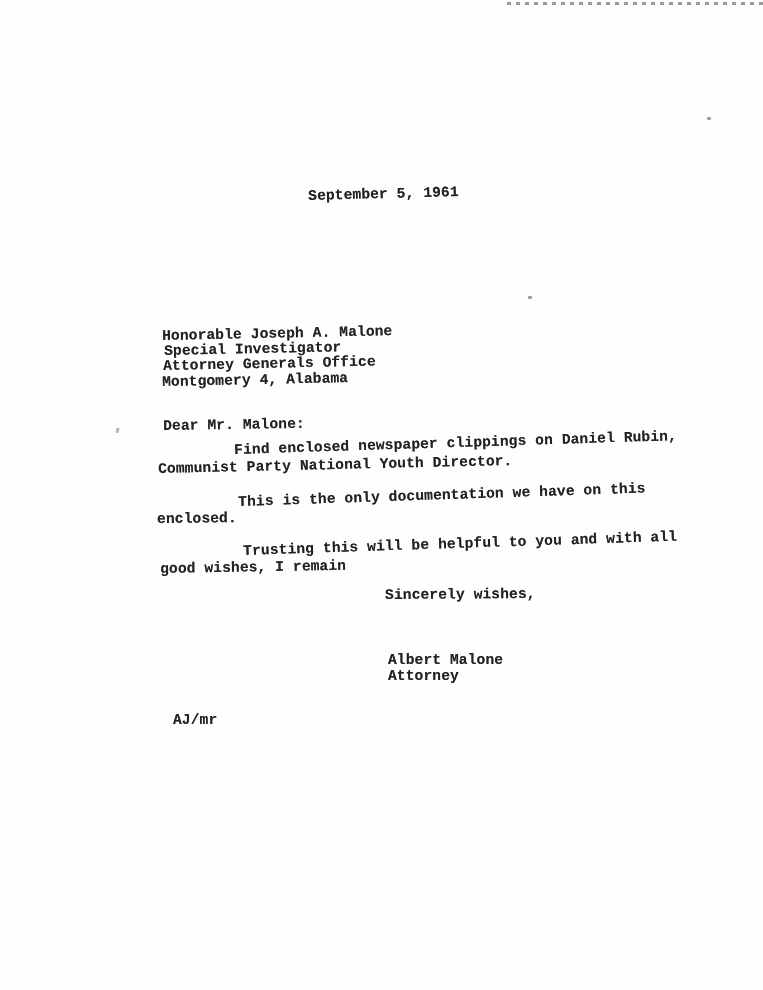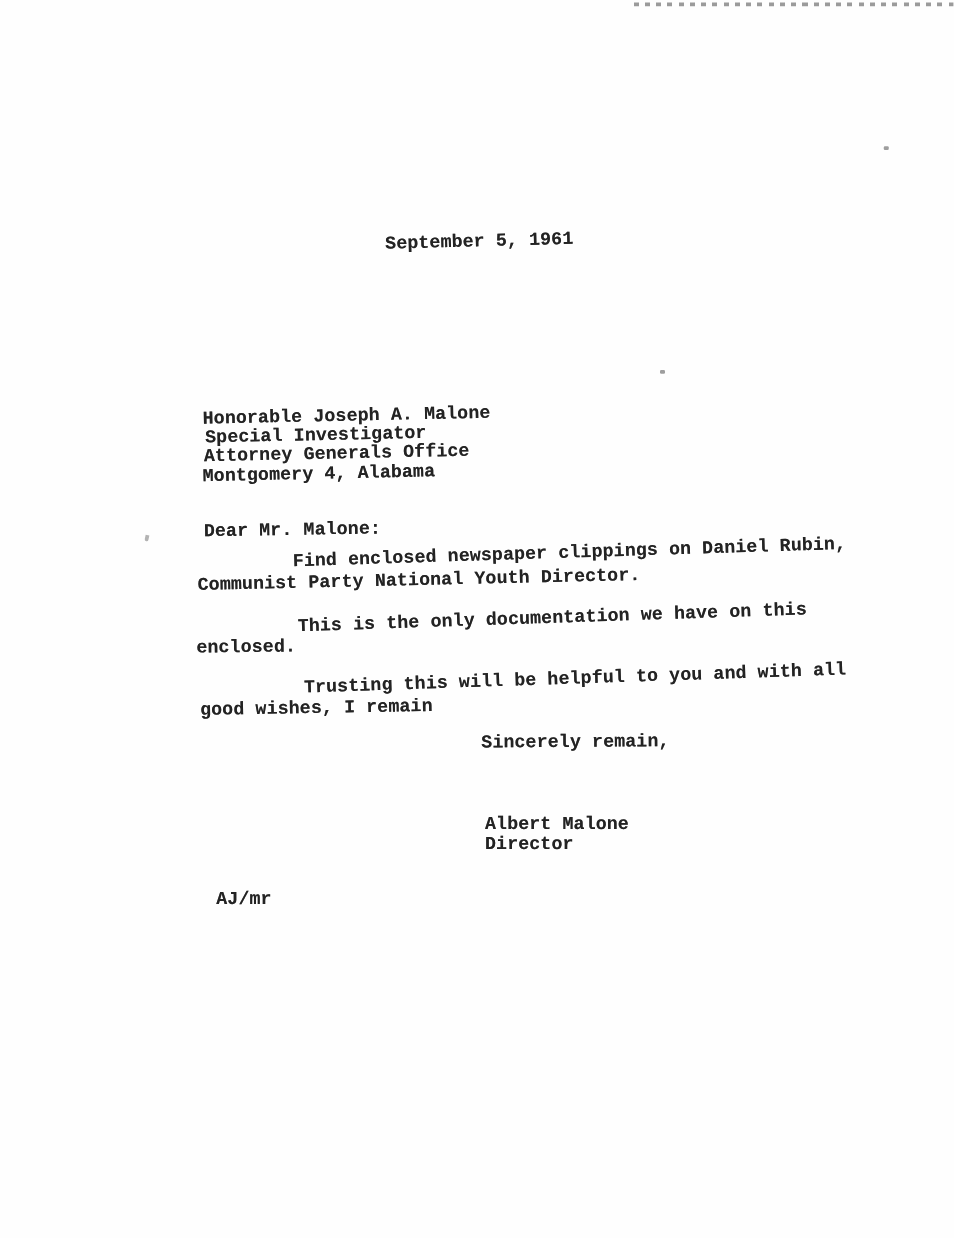--- a/index.html
+++ b/index.html
@@ -72,20 +72,20 @@
 
   <span class="ln" style="left:234px; top:443px; --r:-1.8deg">Find enclosed newspaper clippings on Daniel Rubin,</span>
   <span class="ln" style="left:158px; top:462px; --r:-1.3deg">Communist Party National Youth Director.</span>
 
   <span class="ln" style="left:238px; top:495px; --r:-1.9deg">This is the only documentation we have on this</span>
   <span class="ln" style="left:157px; top:512px; --r:-0.6deg">enclosed.</span>
 
   <span class="ln" style="left:243px; top:544px; --r:-1.9deg">Trusting this will be helpful to you and with all</span>
   <span class="ln" style="left:160px; top:562px; --r:-1.0deg">good wishes, I remain</span>
 
-  <span class="ln" style="left:385px; top:588px; --r:-0.4deg">Sincerely remain,</span>
+  <span class="ln" style="left:385px; top:588px; --r:-0.4deg">Sincerely wishes,</span>
 
   <span class="ln" style="left:388px; top:653px">Albert Malone</span>
-  <span class="ln" style="left:388px; top:669px">Director</span>
+  <span class="ln" style="left:388px; top:669px">Attorney</span>
 
   <span class="ln" style="left:173px; top:713px">AJ/mr</span>
 
 </div>
 
 </body></html>

